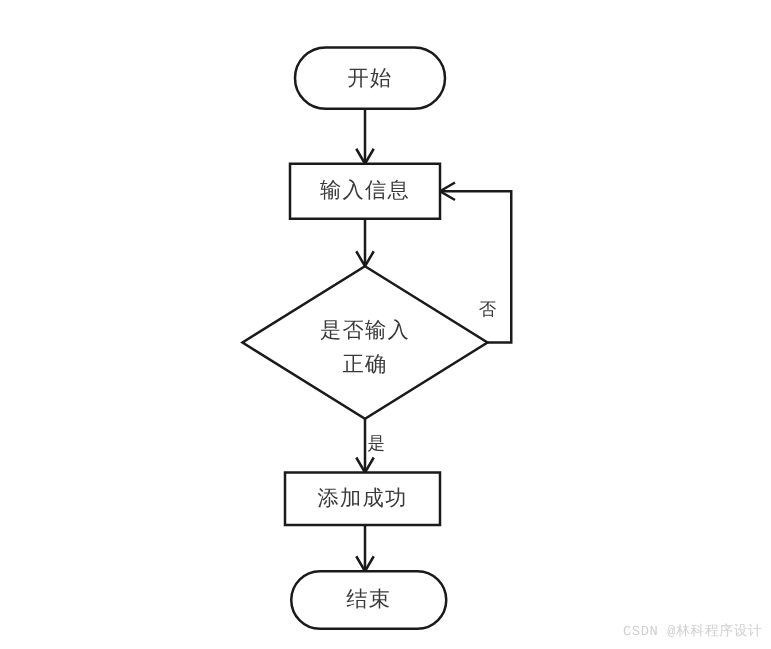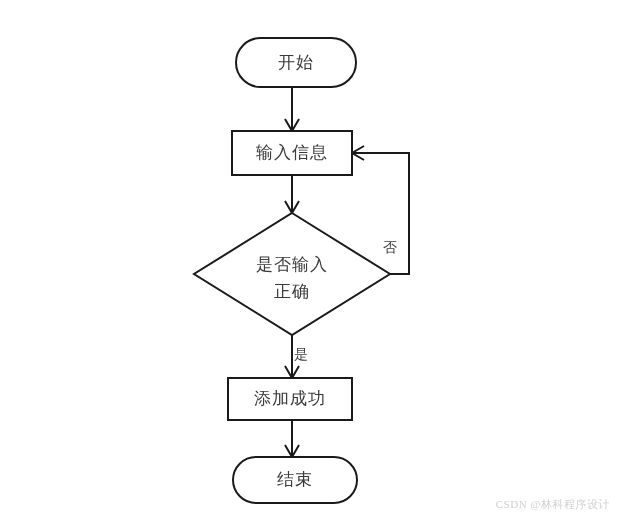--- a/index.html
+++ b/index.html
@@ -59,21 +59,21 @@
     font-family: "DejaVu Sans", "Liberation Sans", sans-serif;
     font-size: 14px;
     text-anchor: middle;
     dominant-baseline: middle;
     letter-spacing: 0px;
   }
   .watermark {
     position: absolute;
     right: 7px;
     bottom: 7px;
-    font-family: Liberation Serif, serif;
+    font-family: Liberation Mono, monospace;
     font-size: 11px;
     color: #d0d0d0;
     letter-spacing: 0.5px;
     white-space: nowrap;
     user-select: none;
   }
 </style>
 </head>
 <body>
 

